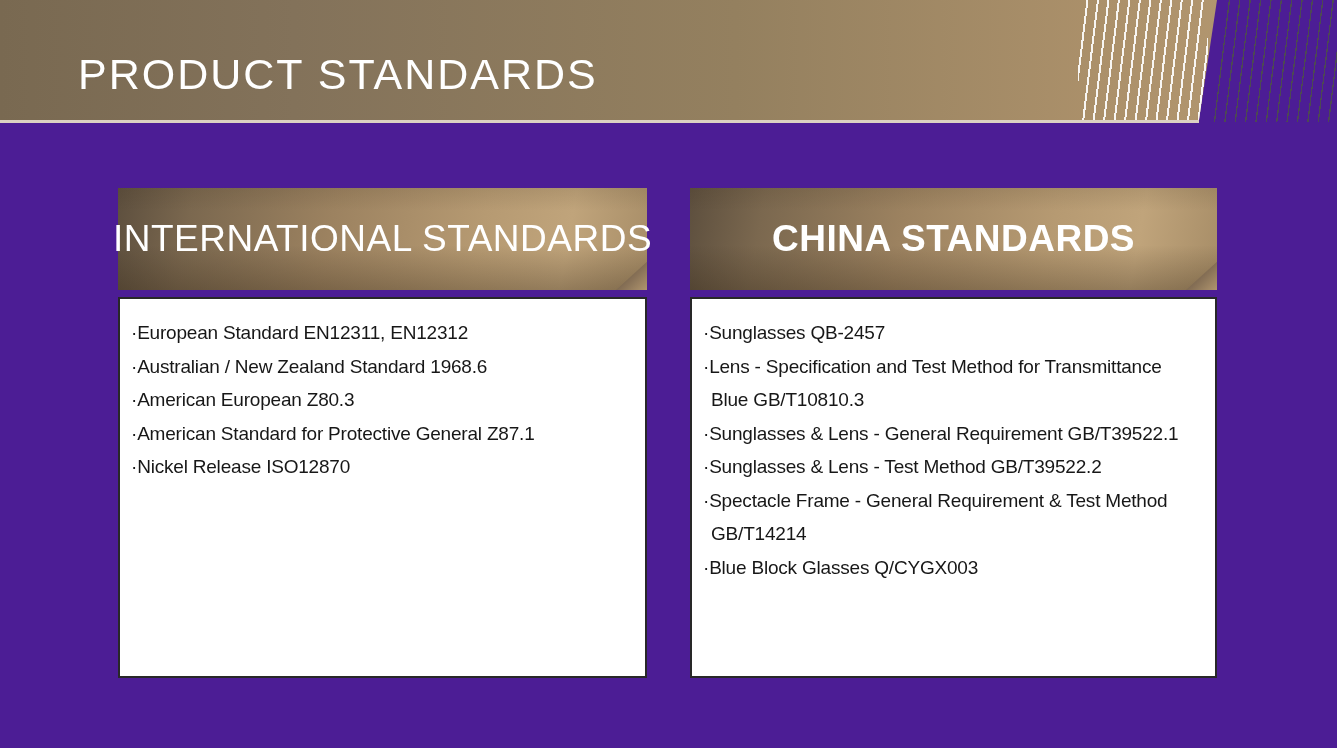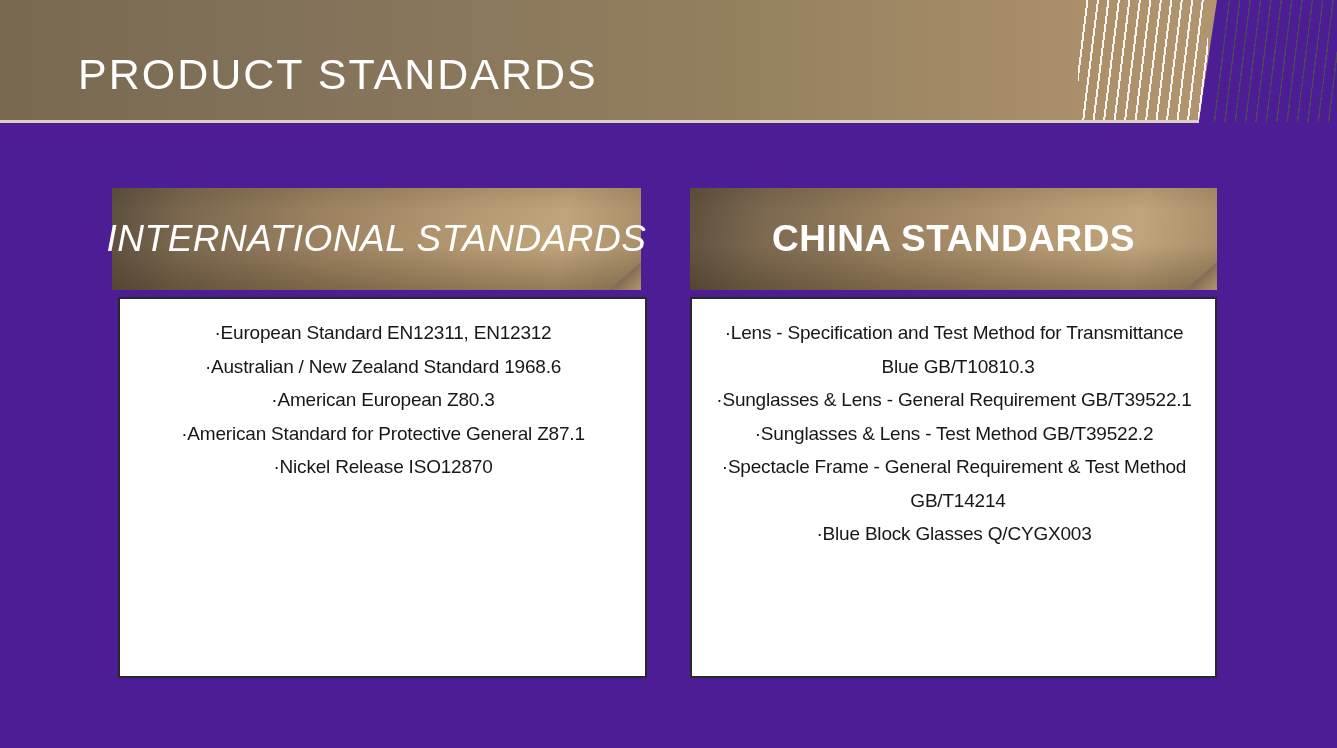--- a/index.html
+++ b/index.html
@@ -20,29 +20,29 @@
   .slide-title{position:absolute;left:78px;top:50px;margin:0;
     font-size:43px;font-weight:400;letter-spacing:2px;color:#ffffff;white-space:nowrap;}
 
   
   .panel-header{position:absolute;top:188px;height:102px;
     display:flex;align-items:center;justify-content:center;
     color:#ffffff;font-size:37px;letter-spacing:0.5px;white-space:nowrap;
     background:
       linear-gradient(to bottom,rgba(58,44,26,0.12) 0%,rgba(58,44,26,0) 22%,rgba(58,44,26,0) 56%,rgba(45,32,16,0.30) 100%),
       linear-gradient(100deg,#5d4f3e 0%,#7b684f 14%,#9c8260 40%,#b69a72 68%,#c0a47b 84%,#a78d67 100%);}
-  .panel-header.left{left:112px;width:529px;font-style:italic;}
+  .panel-header.left{left:118px;width:529px;}
   .panel-header.right{left:690px;width:527px;font-weight:bold;}
   .fold{position:absolute;right:0;bottom:0;width:31px;height:29px;
     background:linear-gradient(135deg,#4a3c2b 5%,#7c6750 45%,#b0956e 100%);
     clip-path:polygon(100% 3%,0 100%,100% 100%);}
 
   .panel-box{position:absolute;top:297px;height:381px;background:#ffffff;
     border:2px solid #282828;box-sizing:border-box;
-    padding:17px 10px 4px 11px;overflow:hidden;text-align:center;}
+    padding:17px 10px 4px 11px;overflow:hidden;}
   .panel-box.left{left:118px;width:529px;}
   .panel-box.right{left:690px;width:527px;}
 
   .std-line{font-size:19px;line-height:33.5px;color:#171717;
     letter-spacing:-0.2px;white-space:nowrap;}
   .wrap-line{padding-left:8px;}
 </style>
 </head>
 <body>
 
@@ -80,20 +80,23 @@
       </div>
     </section>
 
   <section class="panel-header right">
     <span>CHINA STANDARDS</span>
     <div class="fold"></div>
   </section>
 
   <section class="panel-box right">
       <div class="std-item">
+        <div class="std-line">·Sunglasses QB-2457</div>
+      </div>
+      <div class="std-item">
         <div class="std-line">·Lens - Specification and Test Method for Transmittance</div>
         <div class="std-line wrap-line">Blue GB/T10810.3</div>
       </div>
       <div class="std-item">
         <div class="std-line">·Sunglasses &amp; Lens - General Requirement GB/T39522.1</div>
       </div>
       <div class="std-item">
         <div class="std-line">·Sunglasses &amp; Lens - Test Method GB/T39522.2</div>
       </div>
       <div class="std-item">

